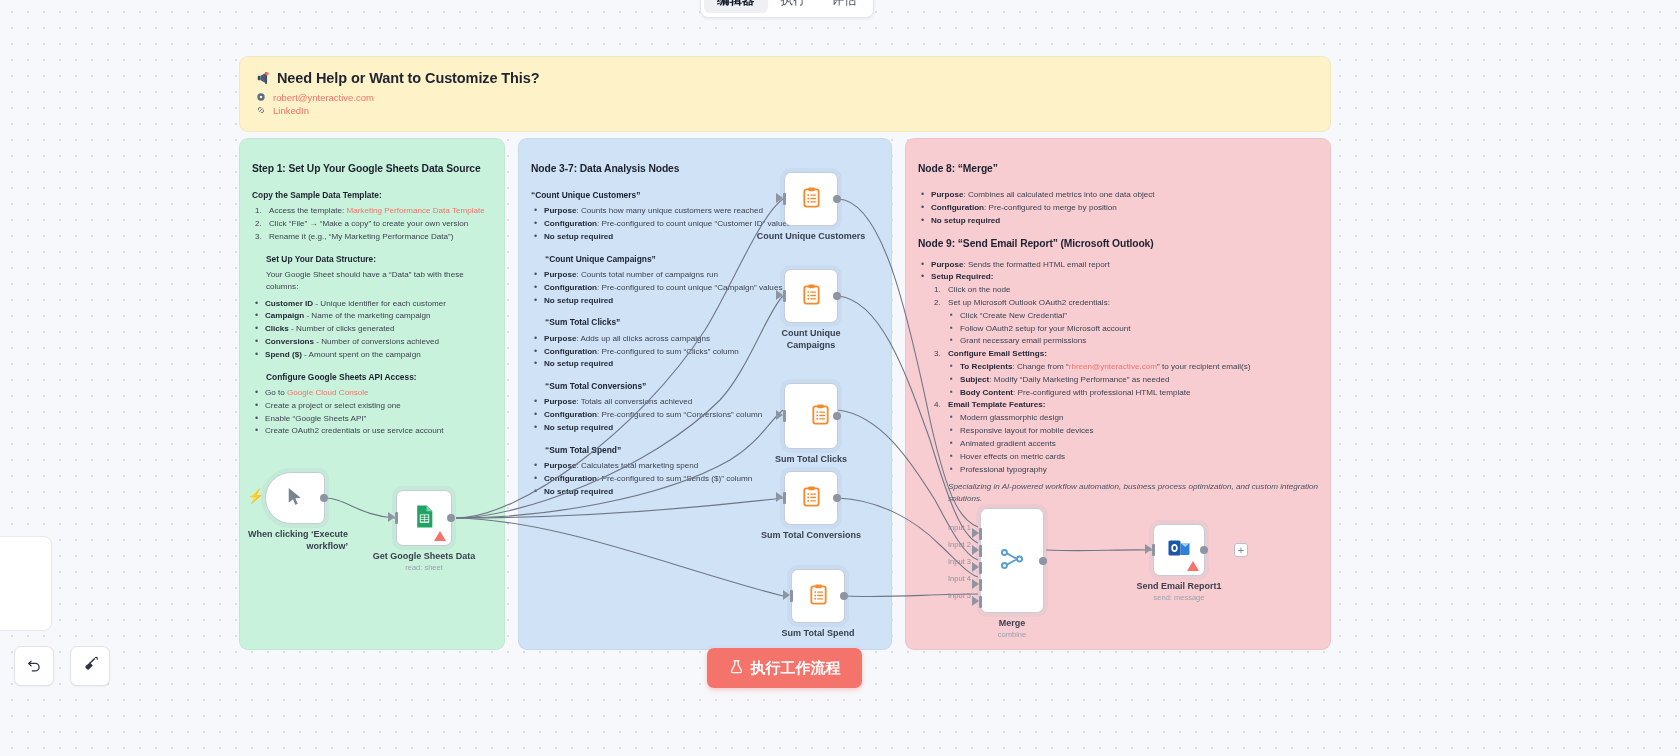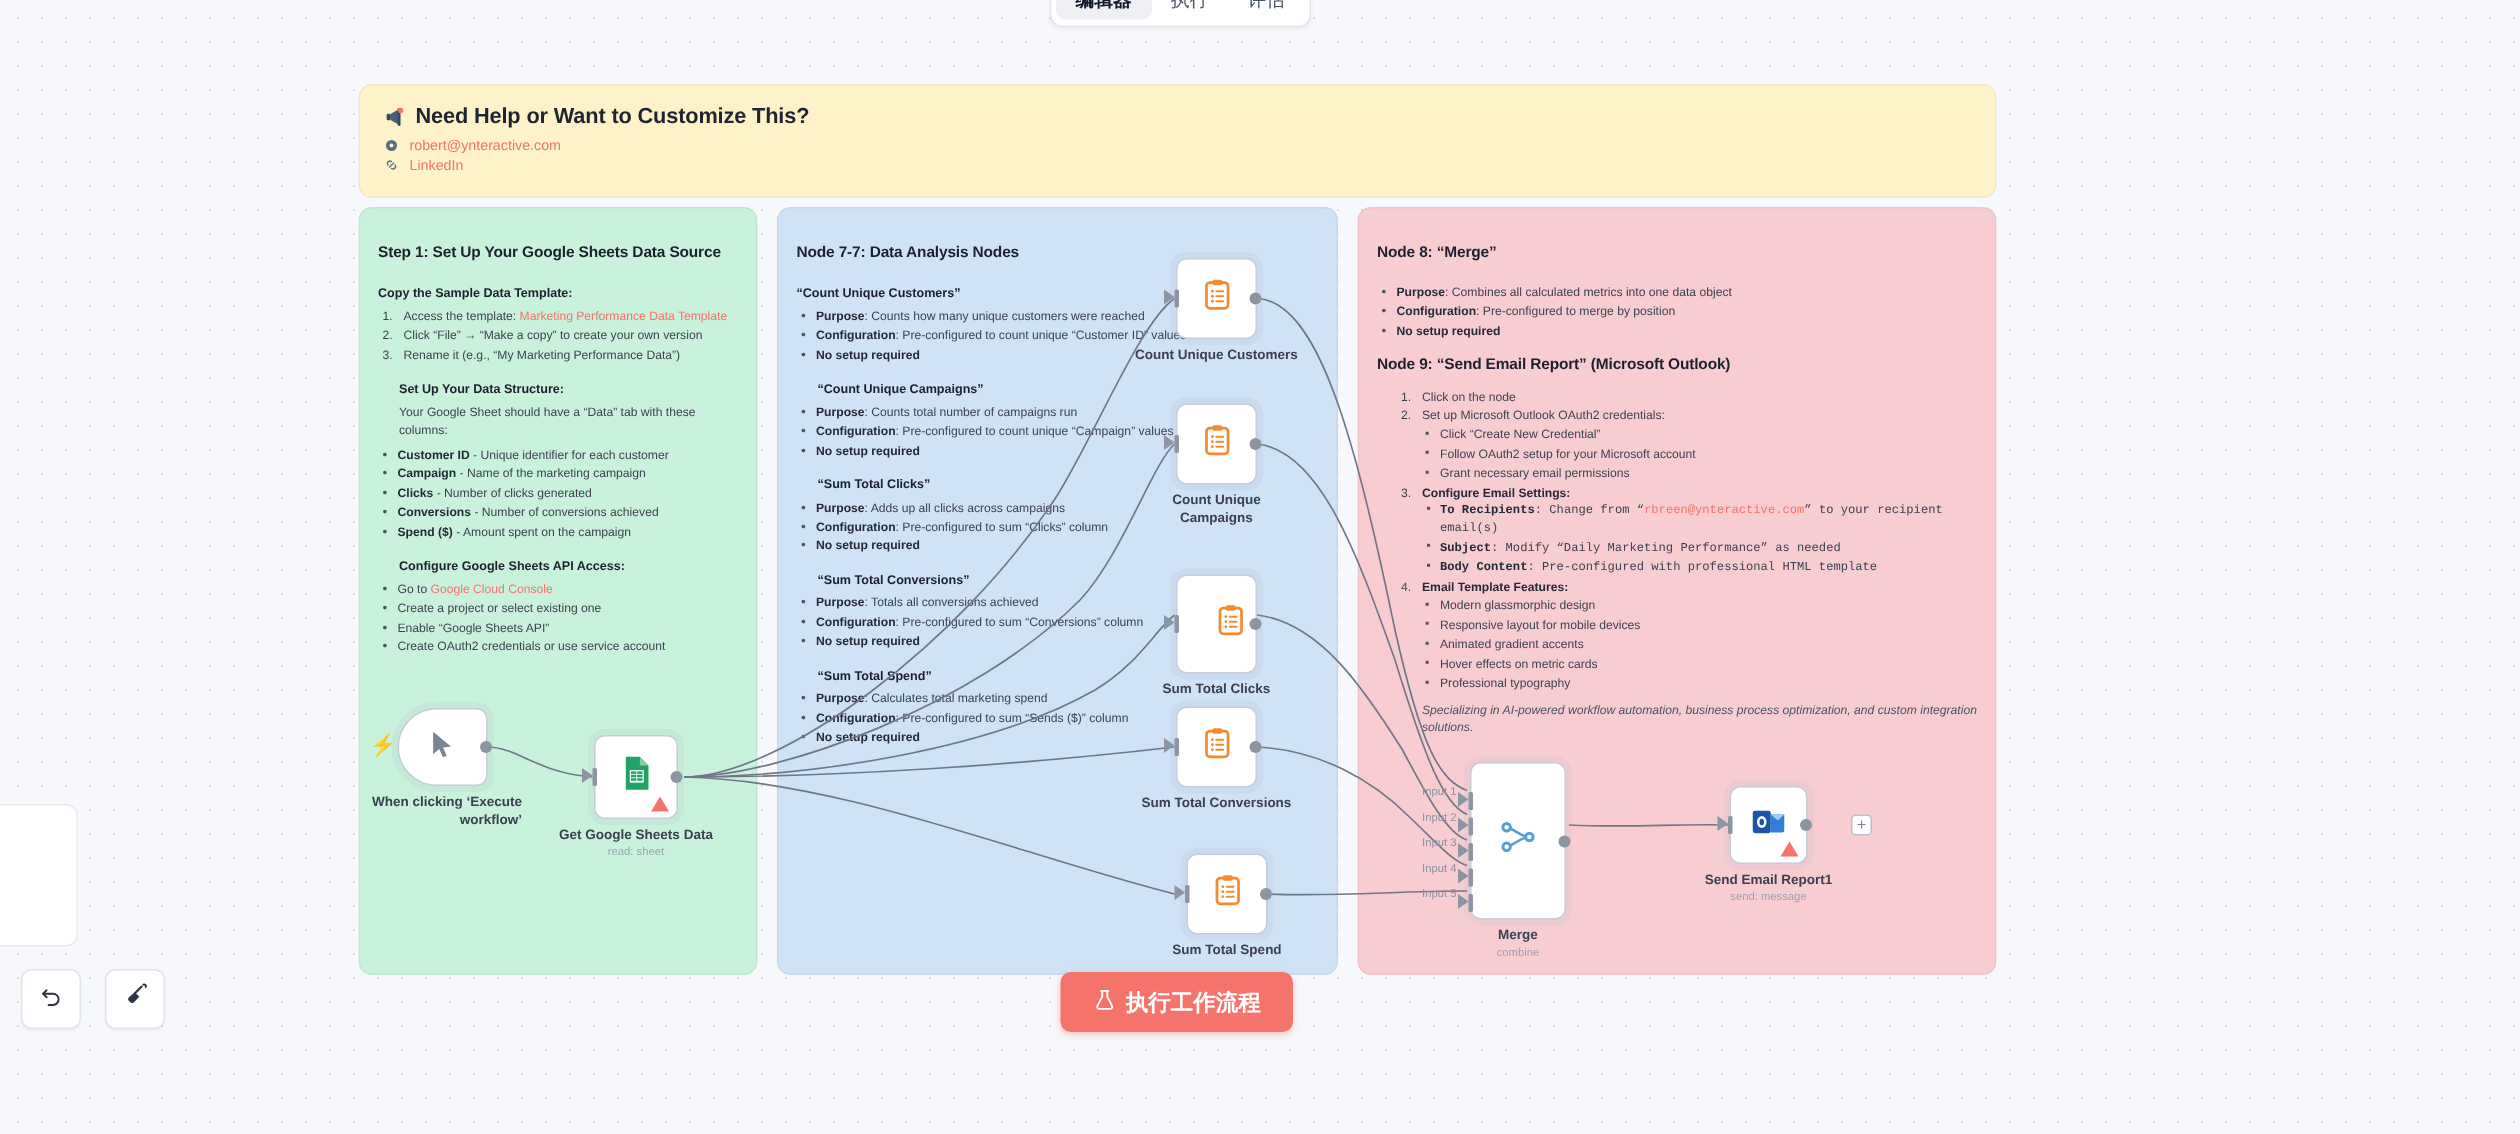--- a/index.html
+++ b/index.html
@@ -267,21 +267,21 @@
         <li><span>Go to </span><span class="lnk">Google Cloud Console</span></li>
         <li>Create a project or select existing one</li>
         <li>Enable “Google Sheets API”</li>
         <li>Create OAuth2 credentials or use service account</li>
       </ul>
     </div>
   </div>
 
   <div class="note" id="panel-blue">
     <div class="panel-inner">
-      <div class="panel-h">Node 7-7: Data Analysis Nodes</div>
+      <div class="panel-h">Node 3-7: Data Analysis Nodes</div>
 
       <div class="sub-h first">“Count Unique Customers”</div>
       <ul class="bl">
         <li><b>Purpose</b><span>: Counts how many unique customers were reached</span></li>
         <li><b>Configuration</b><span>: Pre-configured to count unique “Customer ID” values</span></li>
         <li><b>No setup required</b></li>
       </ul>
 
       <div class="gap"></div>
       <div class="indent">
@@ -329,33 +329,37 @@
     <div class="panel-inner">
       <div class="panel-h">Node 8: “Merge”</div>
       <ul class="bl">
         <li><b>Purpose</b><span>: Combines all calculated metrics into one data object</span></li>
         <li><b>Configuration</b><span>: Pre-configured to merge by position</span></li>
         <li><b>No setup required</b></li>
       </ul>
 
       <div class="gap"></div>
       <div class="panel-h" style="margin-bottom:7px;">Node 9: “Send Email Report” (Microsoft Outlook)</div>
+      <ul class="bl">
+        <li><b>Purpose</b><span>: Sends the formatted HTML email report</span></li>
+        <li><b>Setup Required:</b></li>
+      </ul>
       <ol class="nl" style="margin-left:16px;">
         <li>Click on the node</li>
         <li>Set up Microsoft Outlook OAuth2 credentials:</li>
       </ol>
       <ul class="bl sq" style="margin-left:32px;">
         <li>Click “Create New Credential”</li>
         <li>Follow OAuth2 setup for your Microsoft account</li>
         <li>Grant necessary email permissions</li>
       </ul>
       <ol class="nl" style="margin-left:16px;counter-reset:n 2;">
         <li><b>Configure Email Settings:</b></li>
       </ol>
-      <ul class="bl sq" style="margin-left:32px;font-family:Liberation Mono, monospace;">
+      <ul class="bl sq" style="margin-left:32px;">
         <li><b>To Recipients</b><span>: Change from “</span><span class="lnk">rbreen@ynteractive.com</span><span>” to your recipient email(s)</span></li>
         <li><b>Subject</b><span>: Modify “Daily Marketing Performance” as needed</span></li>
         <li><b>Body Content</b><span>: Pre-configured with professional HTML template</span></li>
       </ul>
       <ol class="nl" style="margin-left:16px;counter-reset:n 3;">
         <li><b>Email Template Features:</b></li>
       </ol>
       <ul class="bl sq" style="margin-left:32px;">
         <li>Modern glassmorphic design</li>
         <li>Responsive layout for mobile devices</li>

